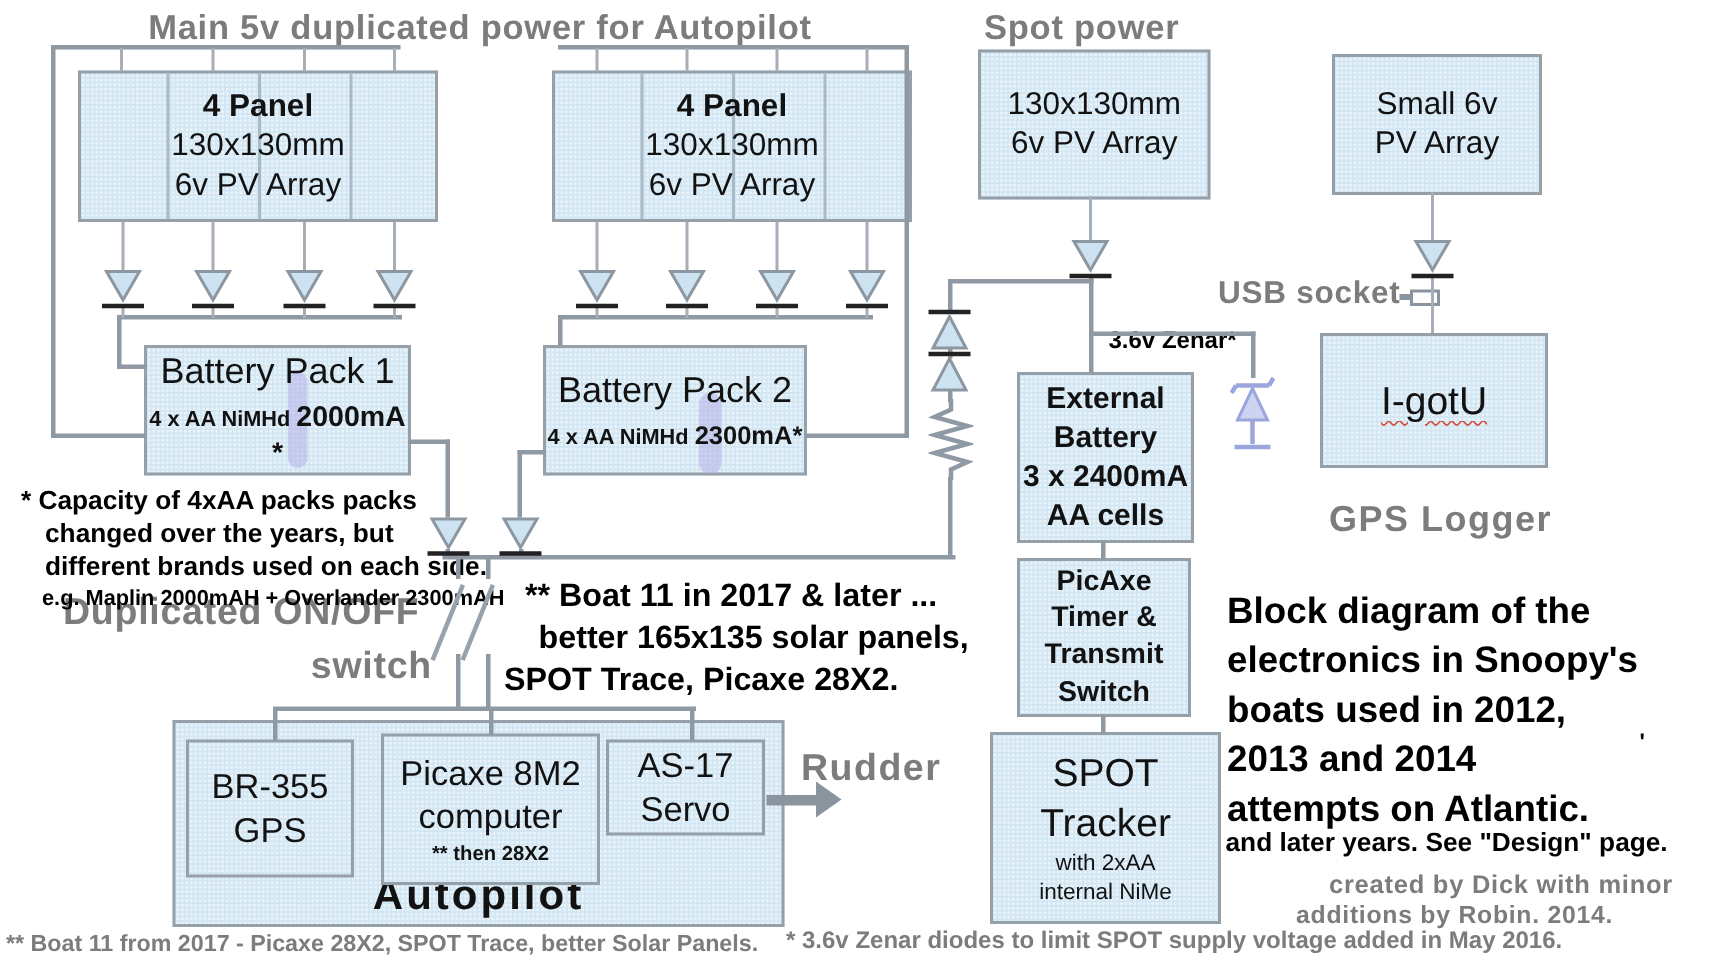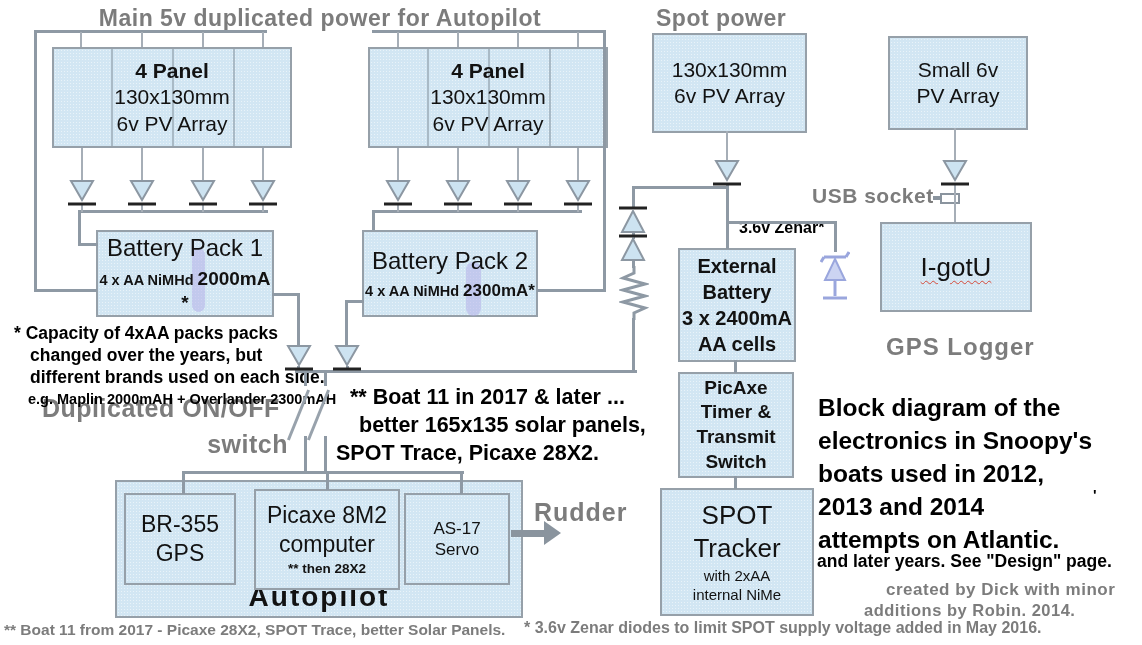--- a/index.html
+++ b/index.html
@@ -104,21 +104,21 @@
   </div>
   <div class="box" style="left:124px;top:493px;width:112px;height:92px;font-size:23px">
     <div class="bl">BR-355</div>
     <div class="bl">GPS</div>
   </div>
   <div class="box" style="left:254px;top:489px;width:146px;height:101px;font-size:23px">
     <div class="bl">Picaxe 8M2</div>
     <div class="bl">computer</div>
     <div class="bl b" style="font-size:13.5px;margin-top:3px">** then 28X2</div>
   </div>
-  <div class="box" style="left:404px;top:493px;width:106px;height:92px;font-size:17px">
+  <div class="box" style="left:404px;top:493px;width:106px;height:64px;font-size:23px">
     <div class="bl">AS-17</div>
     <div class="bl">Servo</div>
   </div>
 
   <div class="glabel" style="left:812px;top:184px;font-size:21px;display:flex;align-items:center">
     <span>USB socket</span>
     <span class="usbicon">
         <i></i>
       </span>
   </div>

